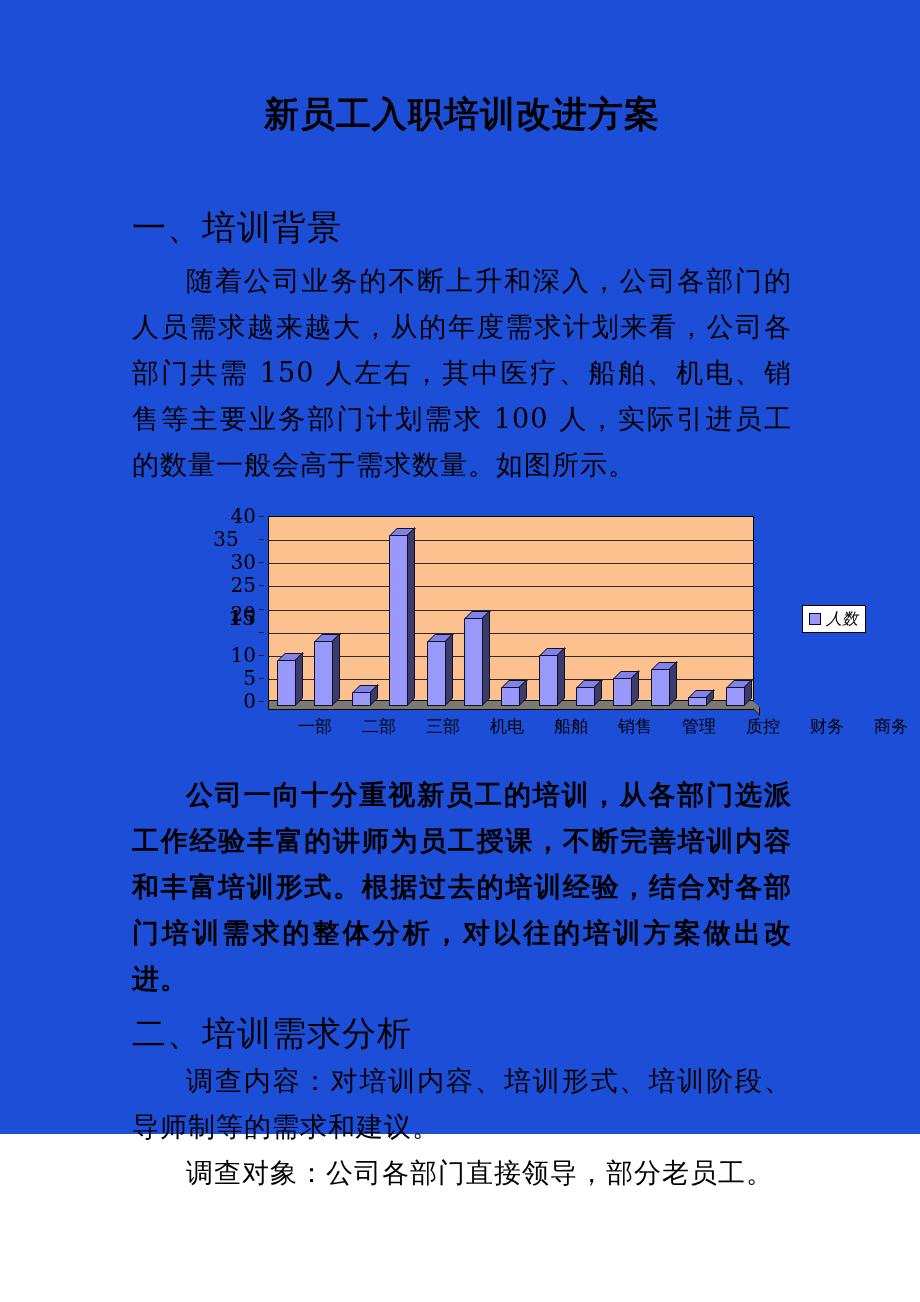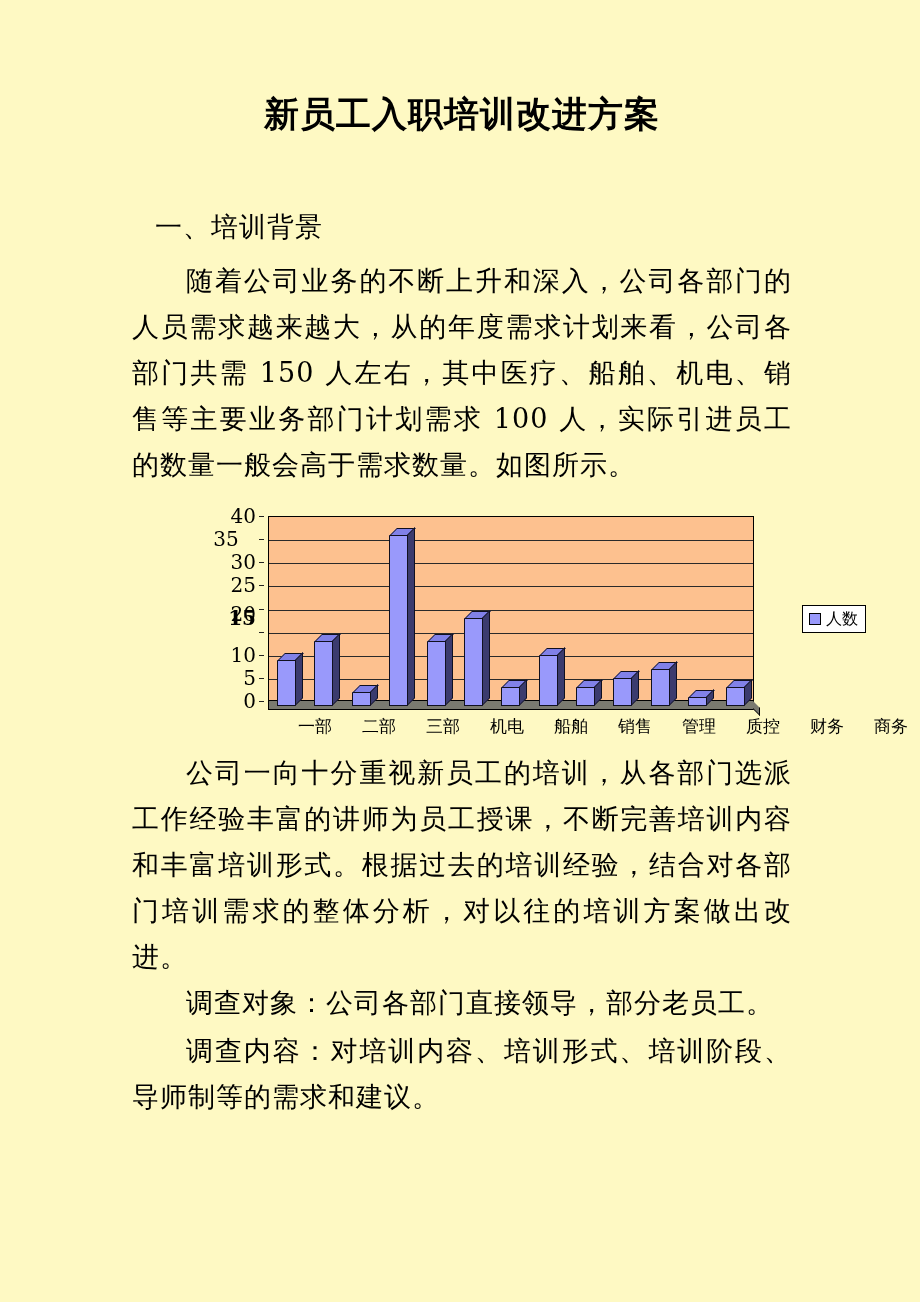--- a/index.html
+++ b/index.html
@@ -1,32 +1,32 @@
 <!DOCTYPE html>
 <html><head>
 <meta charset="utf-8">
 <style>
   * { margin:0; padding:0; box-sizing:border-box; }
   html,body { background:#ffffff; }
   body { width:920px; height:1302px; overflow:hidden;
          font-family:"DejaVu Serif","Liberation Serif",serif; color:#000; }
-  .page { width:920px; height:1302px; background:#fef9c3; padding:88px 128px 0 132px; }
+  .page { width:920px; height:1134px; background:#1d4ed8; padding:88px 128px 0 132px; }
 
   .doc-title { font-size:35px; font-weight:bold; text-align:center;
                line-height:52px; letter-spacing:1px; }
 
-  .heading { font-size:27px; line-height:46px; letter-spacing:1px;margin-left:23px; }
+  .heading { font-size:34px; line-height:46px; letter-spacing:1px; }
   .heading-first { margin-top:64px; }
   .heading-later { margin-top:8px; }
 
   .para { font-size:27px; line-height:46px; letter-spacing:1px;
           text-align:justify; text-justify:inter-character; }
   .indent { text-indent:2em; }
   .p1 { margin-top:8px; }
-  .p2 { margin-top:10px; }
+  .p2 { margin-top:32px;font-weight:bold; }
   .p4 { margin-top:2px; }
 
   
   .chart-block { position:relative; height:224px; margin-top:28px; }
   .plot { position:absolute; left:136px; top:0; width:486px; height:194px;
           border:1px solid #000; }
   .gridline { position:absolute; left:0; width:100%; height:1px; }
   .floor { position:absolute; left:0; bottom:0; width:100%; height:9px;
            border-top:1px solid #000; }
   .floor-jut { position:absolute; left:100%; top:0; width:7px; height:100%;
@@ -47,21 +47,21 @@
   .y-label { position:absolute; right:8px; width:60px; text-align:right;
              font-size:20px; line-height:16px; }
   .y-tick { position:absolute; width:5px; height:1px; background:#222; right:0; }
 
   .x-labels { position:absolute; left:136px; top:198px; width:486px; display:flex; }
   .x-label { flex:1 1 0; text-align:right; font-size:17px; line-height:24px;
              white-space:nowrap;margin-left:30px; }
 
   .legend { position:absolute; left:670px; top:89px; width:64px; height:28px;
             background:#fff; border:1px solid #000; display:flex;
-            align-items:center; padding-left:6px; }
+            align-items:center; padding-left:6px;font-style:italic; }
   .legend-swatch { width:12px; height:12px; border:1px solid #000;
                    display:inline-block; }
   .legend-label { font-size:16px; margin-left:5px; line-height:16px; }
 </style>
 </head>
 <body>
 
 <div class="page">
 
   <div class="doc-title">新员工入职培训改进方案</div>
@@ -132,18 +132,19 @@
         <span class="x-label">培训</span>
       </div>
     <div class="legend">
       <span class="legend-swatch" style="background: rgb(153, 153, 251);"></span>
       <span class="legend-label">人数</span>
     </div>
   </div>
 
   <p class="para indent p2">公司一向十分重视新员工的培训，从各部门选派工作经验丰富的讲师为员工授课，不断完善培训内容和丰富培训形式。根据过去的培训经验，结合对各部门培训需求的整体分析，对以往的培训方案做出改进。</p>
 
+  <div class="heading heading-later">二、培训需求分析</div>
+
+  <p class="para indent p4">调查内容：对培训内容、培训形式、培训阶段、导师制等的需求和建议。</p>
 
   <p class="para indent">调查对象：公司各部门直接领导，部分老员工。</p>
-
-  <p class="para indent p4">调查内容：对培训内容、培训形式、培训阶段、导师制等的需求和建议。</p>
 
 </div>
 
 </body></html>

